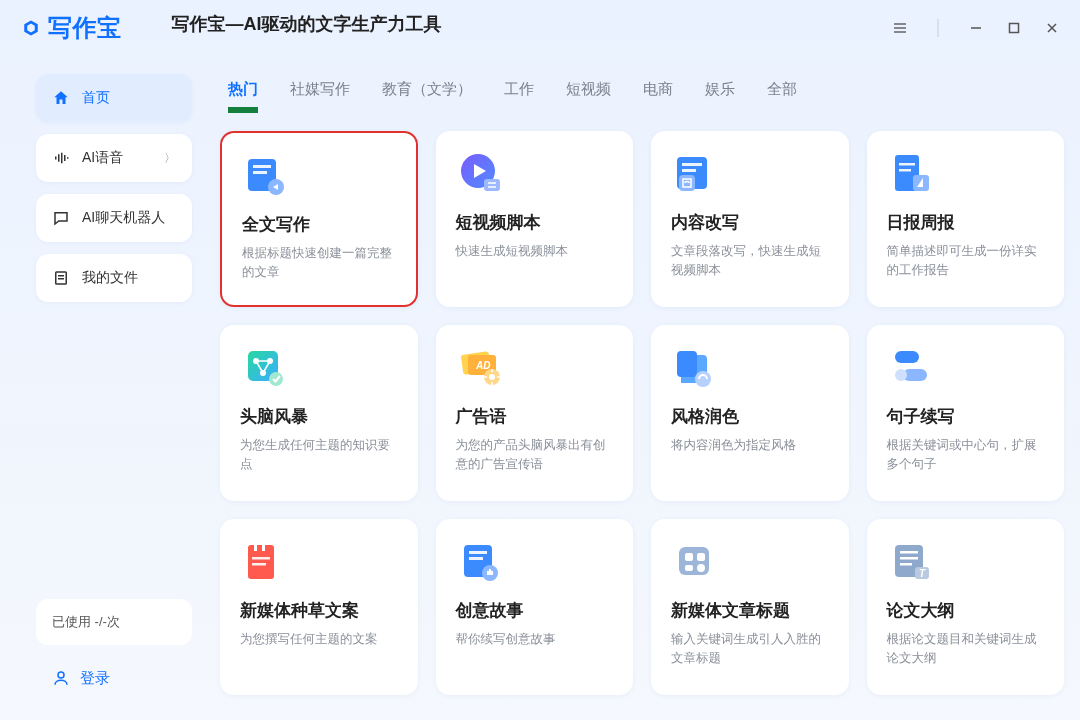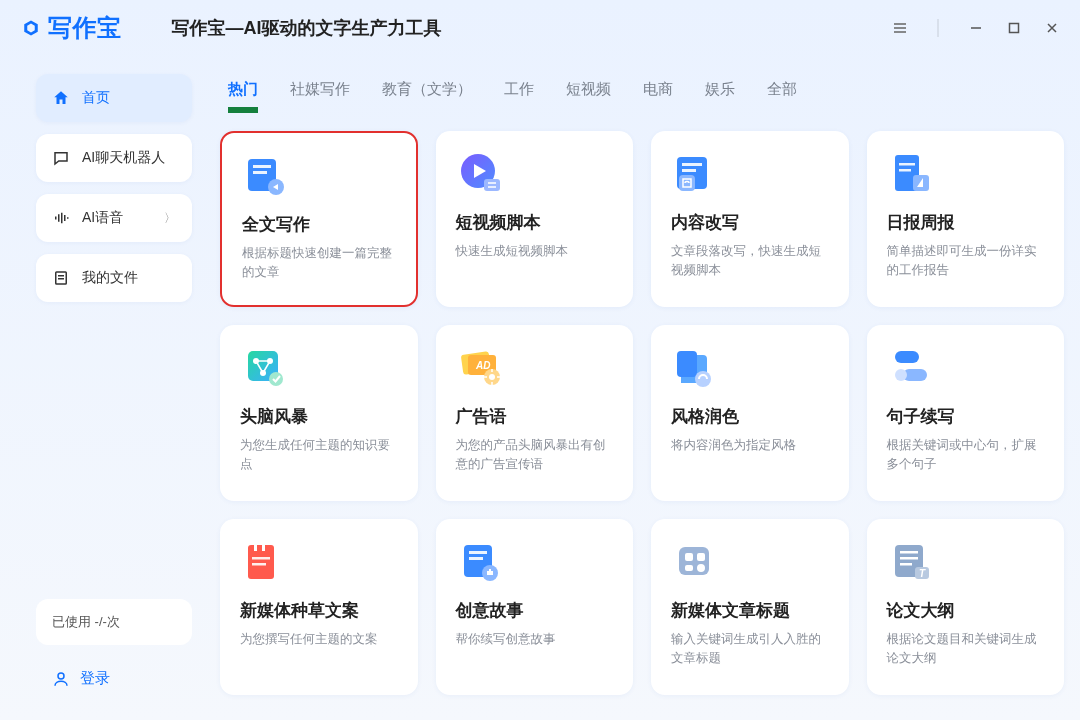--- a/index.html
+++ b/index.html
@@ -2,32 +2,32 @@
 <html><head>
 <meta charset="utf-8">
 <style>
 * { margin: 0; padding: 0; box-sizing: border-box; font-family: "PingFang SC", "Microsoft YaHei", sans-serif; }
 body { width: 1080px; height: 720px; background: linear-gradient(180deg, #eaf2ff 0%, #f5f8fd 100%); overflow: hidden; }
 .app { display: flex; flex-direction: column; height: 100%; }
 .titlebar { display: flex; align-items: center; justify-content: space-between; height: 56px; padding: 0 18px 0 22px; }
 .brand { display: flex; align-items: center; gap: 8px; }
 .brand-text { font-size: 24px; font-weight: 700; color: #1070ff; letter-spacing: 0.5px; }
 .page-title { font-size: 18px; font-weight: 700; color: #222; margin-left: 50px; }
-.title-left { display: flex; align-items: center; }
+.title-left { display: flex; }
 .win-controls { display: flex; align-items: center; gap: 18px; color: #555; }
 .win-btn { width: 20px; height: 20px; display: flex; align-items: center; justify-content: center; cursor: pointer; }
 .body { display: flex; flex: 1; min-height: 0; margin-left: 20px; }
 .sidebar { width: 188px; padding: 18px 16px; display: flex; flex-direction: column; }
 .nav-item { display: flex; align-items: center; gap: 12px; height: 48px; border-radius: 12px; padding: 0 16px; margin-bottom: 12px; background: #fff; box-shadow: 0 1px 4px rgba(30,80,180,0.05); color: #333; font-size: 14px; cursor: pointer; }
 .nav-item.active { background: #e1edff; color: #1070ff; }
 .nav-item .chev { margin-left: auto; color: #888; font-size: 12px; }
 .nav-icon { width: 18px; height: 18px; display: inline-flex; align-items: center; justify-content: center; }
 .sidebar-bottom { margin-top: auto; }
 .usage { background: #fff; border-radius: 12px; padding: 14px 16px; font-size: 13px; color: #555; margin-bottom: 10px; }
-.login { display:flex; align-items:center; gap:10px; padding:14px 16px; color:#1070ff; font-size:15px; cursor:pointer; border-radius:12px; }
+.login { display:flex; align-items:flex-start; gap:10px; padding:14px 16px; color:#1070ff; font-size:15px; cursor:pointer; border-radius:12px; }
 .main { flex: 1; padding: 0 10px 0 6px; display: flex; flex-direction: column; min-width: 0; }
 .tabs { display: flex; gap: 32px; padding: 24px 14px 12px 14px; font-size: 15px; color: #7a828e; }
 .tab { cursor: pointer; padding-bottom: 8px; }
 .tab.active { color: #1070ff; font-weight: 600; border-bottom: 6px solid #15803d; }
 .grid-wrap { flex:1; overflow:auto; padding: 6px 6px 10px 6px; }
 .grid { display: grid; grid-template-columns: repeat(4, 1fr); gap: 18px; }
 .card { background: #fff; border-radius: 14px; padding: 18px 20px 20px 20px; box-shadow: 0 1px 5px rgba(30,80,180,0.06); cursor: pointer; min-height: 176px; }
 .card.highlight { border: 2.5px solid #e2302e; }
 .card-icon { width: 48px; height: 48px; margin-bottom: 14px; border-radius: 10px; display:flex; align-items:center; justify-content:center;font-style:italic; }
 .card-title { font-size: 17px; font-weight: 700; color: #222; margin-bottom: 8px; }
@@ -85,33 +85,33 @@
             <span class="nav-icon">
               <svg width="18" height="18" viewBox="0 0 24 24">
                 <path fill="currentColor" d="M12 3l9 8h-3v9h-4v-6H10v6H6v-9H3z"></path>
               </svg>
             </span>
             <span>首页</span>
           </div>
           <div class="nav-item">
             <span class="nav-icon">
               <svg width="18" height="18" viewBox="0 0 24 24">
-                <path fill="none" stroke="currentColor" stroke-width="2" d="M4 5h16v11H9l-5 4V5z"></path>
-              </svg>
-            </span>
-            <span>AI聊天机器人</span>
+                <path stroke="currentColor" stroke-width="2" d="M5 10v4M9 7v10M13 5v14M17 8v8M21 11v2"></path>
+              </svg>
+            </span>
+            <span>AI语音</span>
+            <span class="chev">〉</span>
           </div>
           <div class="nav-item">
             <span class="nav-icon">
               <svg width="18" height="18" viewBox="0 0 24 24">
-                <path stroke="currentColor" stroke-width="2" d="M5 10v4M9 7v10M13 5v14M17 8v8M21 11v2"></path>
-              </svg>
-            </span>
-            <span>AI语音</span>
-            <span class="chev">〉</span>
+                <path fill="none" stroke="currentColor" stroke-width="2" d="M4 5h16v11H9l-5 4V5z"></path>
+              </svg>
+            </span>
+            <span>AI聊天机器人</span>
           </div>
           <div class="nav-item">
             <span class="nav-icon">
               <svg width="18" height="18" viewBox="0 0 24 24">
                 <rect x="5" y="4" width="14" height="16" rx="1" fill="none" stroke="currentColor" stroke-width="2"></rect>
                 <line x1="8" y1="9" x2="16" y2="9" stroke="currentColor" stroke-width="2"></line>
                 <line x1="8" y1="13" x2="16" y2="13" stroke="currentColor" stroke-width="2"></line>
               </svg>
             </span>
             <span>我的文件</span>

